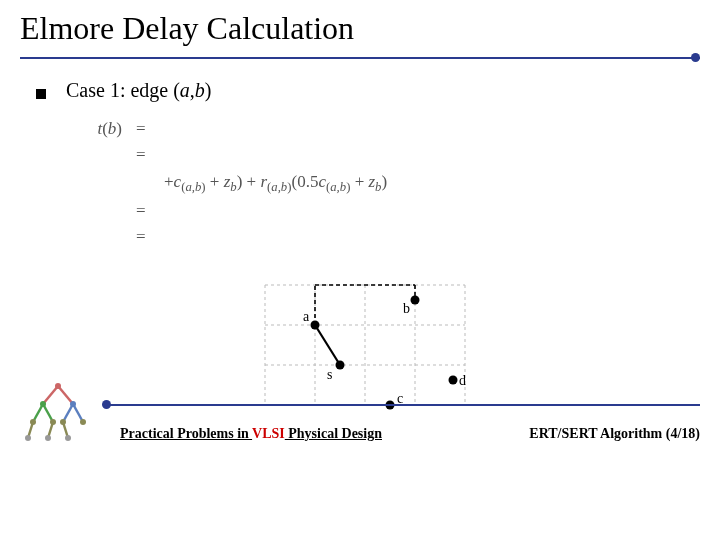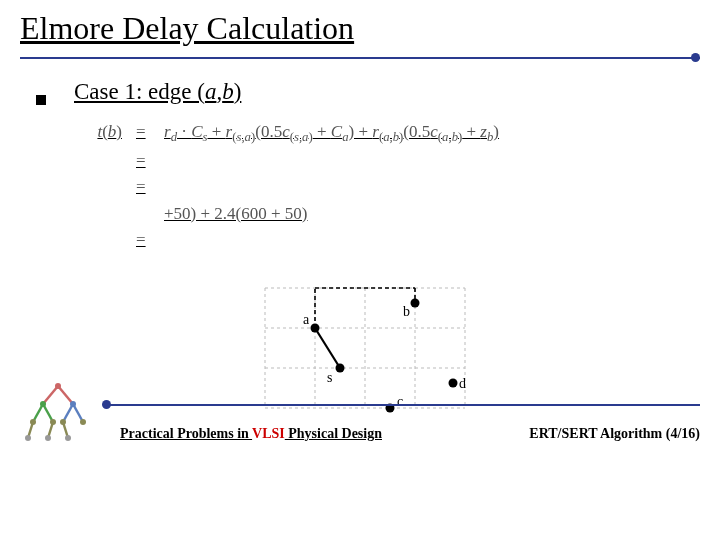--- a/index.html
+++ b/index.html
@@ -10,21 +10,20 @@
     background: #fff;
     font-family: "Times New Roman", Times, serif;
     color: #000;
     overflow: hidden;
   }
   .slide {
     position: relative;
     width: 720px;
     height: 456px;
     box-sizing: border-box;
-    text-decoration: underline;
   }
   .title-wrap {
     padding: 10px 20px 0 20px;
   }
   .title {
     font-size: 32px;
     font-weight: normal;
     margin: 0;
   }
   .title-rule {
@@ -46,23 +45,23 @@
     width: 9px;
     height: 9px;
     border-radius: 50%;
     background: #2a3b8f;
   }
   .content {
     padding: 14px 36px 0 36px;
   }
   .bullet-row {
     display: flex;
-    align-items: flex-end;
-    gap: 28px;
-    font-size: 23px;
+    align-items: center;
+    gap: 20px;
+    font-size: 20px;
   }
   .bullet {
     width: 10px;
     height: 10px;
     background: #000;
     margin-top: 7px;
     flex: none;
   }
   .bullet-text { }
   .italic { font-style: italic; }
@@ -164,36 +163,39 @@
       <div class="bullet"></div>
       <div class="bullet-text">
         <span>Case 1: edge (</span><span class="italic">a</span><span>,</span><span class="italic">b</span><span>)</span>
       </div>
     </div>
 
     <div class="math-block">
       <div class="math-row">
         <span class="math-lhs"><i>t</i>(<i>b</i>)</span>
         <span class="math-eq">=</span>
+      </div>
+      <div class="math-row">
+        <span class="math-lhs"></span>
+        <span class="math-eq">=</span>
+      </div>
+      <div class="math-row">
+        <span class="math-lhs"></span>
+        <span class="math-eq"></span>
         <span class="math-rhs">
-          <i>r<span class="sub">d</span></i> · <i>C<span class="sub">s</span></i> + <i>r</i><span class="sub">(<i>s,a</i>)</span>(0.5<i>c</i><span class="sub">(<i>s,a</i>)</span> + <i>C<span class="sub">a</span></i>) + <i>r</i><span class="sub">(<i>a,b</i>)</span>(0.5<i>c</i><span class="sub">(<i>a,b</i>)</span> + <i>z<span class="sub">b</span></i>)
+          +<i>c</i><span class="sub">(<i>a,b</i>)</span> + <i>z<span class="sub">b</span></i>) + <i>r</i><span class="sub">(<i>a,b</i>)</span>(0.5<i>c</i><span class="sub">(<i>a,b</i>)</span> + <i>z<span class="sub">b</span></i>)
         </span>
       </div>
       <div class="math-row">
         <span class="math-lhs"></span>
         <span class="math-eq">=</span>
       </div>
       <div class="math-row">
         <span class="math-lhs"></span>
-        <span class="math-eq">=</span>
-      </div>
-      <div class="math-row">
-        <span class="math-lhs"></span>
         <span class="math-eq"></span>
-        <span class="math-rhs">+50) + 2.4(600 + 50)</span>
       </div>
       <div class="math-row">
         <span class="math-lhs"></span>
         <span class="math-eq">=</span>
       </div>
     </div>
 
     <div class="diagram-wrap">
       <svg class="diagram" viewBox="0 0 230 150">
 
@@ -262,16 +264,16 @@
     <div class="dot"></div>
     <div class="line"></div>
   </div>
 
   <div class="footer-left">
     <b>
       <span class="pp">Practical Problems in </span><span class="vlsi">VLSI</span><span class="pd"> Physical Design</span>
     </b>
   </div>
   <div class="footer-right">
-    <b>ERT/SERT Algorithm (4/16)</b>
+    <b>ERT/SERT Algorithm (4/18)</b>
   </div>
 
 </div>
 
 </body></html>

